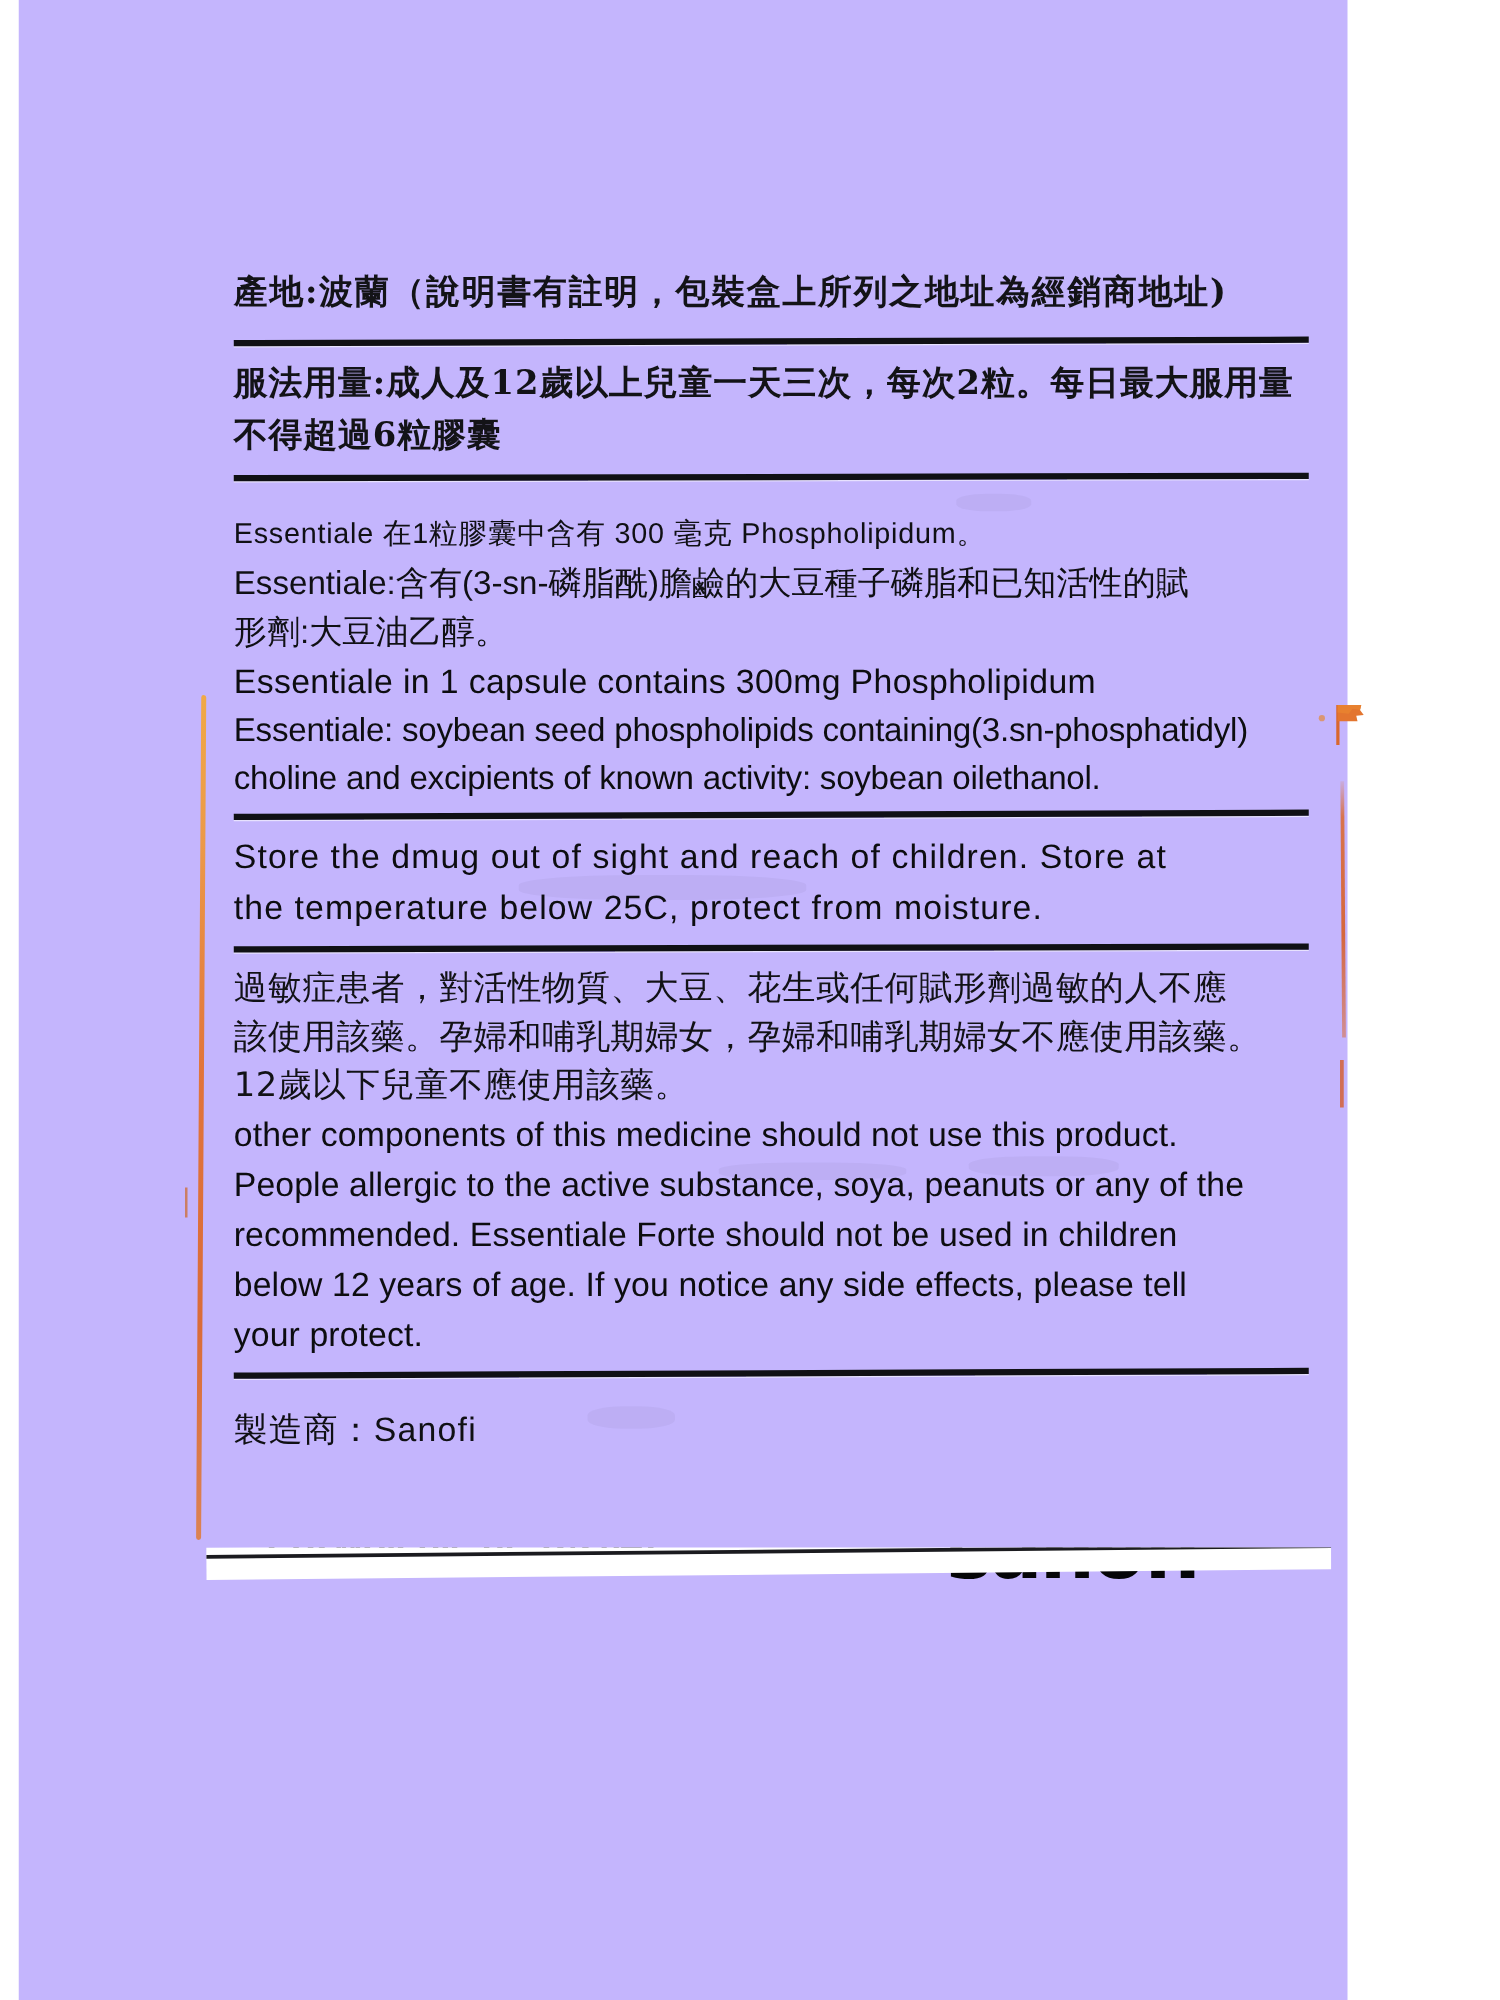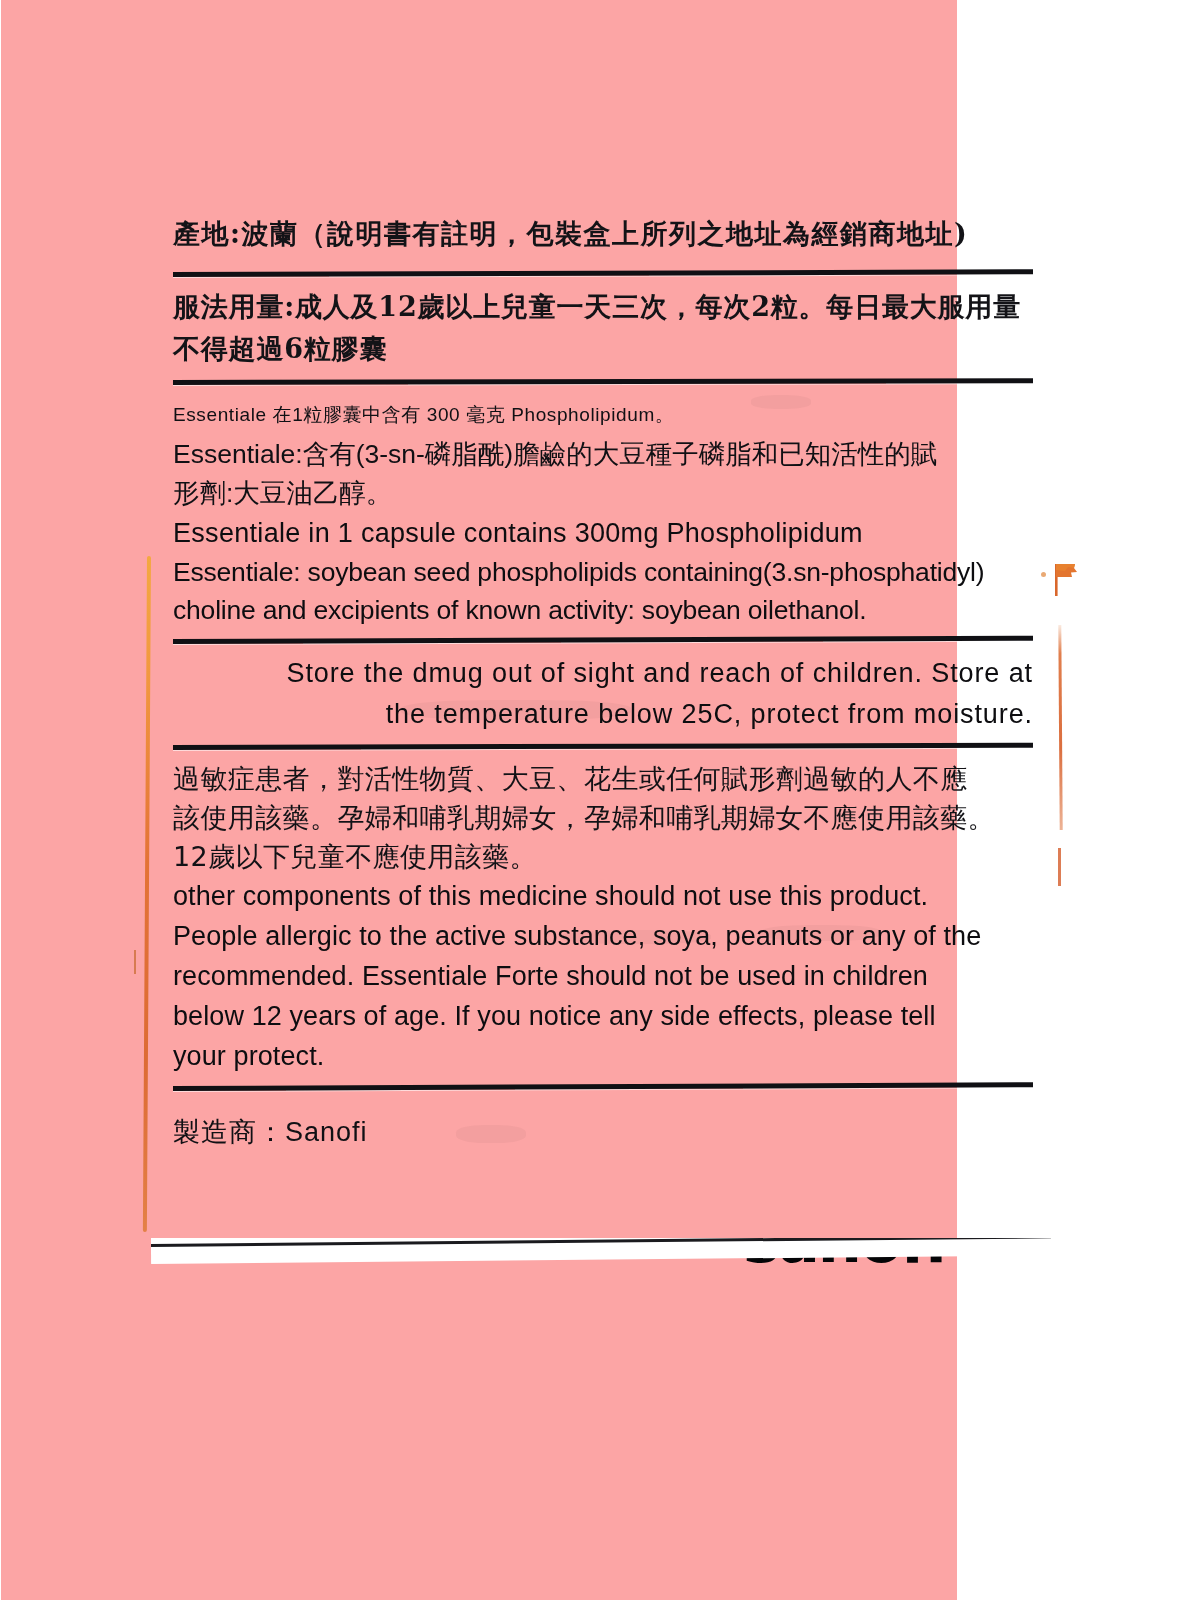--- a/index.html
+++ b/index.html
@@ -14,24 +14,24 @@
     position: relative;
     overflow: hidden;
     font-family: "Liberation Sans", "DejaVu Sans", sans-serif;
     color: #111111;
     -webkit-font-smoothing: antialiased;
   }
 
   
   .sheet {
     position: absolute;
-    left: 1px; top: 0;
-    width: 956px;
+    left: 15px; top: 0;
+    width: 1063px;
     height: 1600px;
-    background: #fca5a5;
+    background: #c4b5fd;
   }
 
   
   .label-block {
     position: absolute;
     left: 172px;
     top: 214px;
     width: 860px;
   }
 
@@ -66,21 +66,21 @@
 
   .en {
     font-family: Liberation Sans, sans-serif;
     font-size: 26.5px;
     line-height: 38px;
     color: #0d0d10;
     font-weight: 500;
     letter-spacing: 0.1px;
     white-space: pre-wrap;
   }
-  .en.wide { letter-spacing: 0.9px; text-align: right; }
+  .en.wide { letter-spacing: 0.9px; }
 
   .mix {
     font-family: "Liberation Sans", "DejaVu Sans", sans-serif;
     font-size: 26.5px;
     line-height: 39px;
     font-weight: 500;
     color: #101014;
     white-space: pre-wrap;
   }
 
@@ -100,21 +100,21 @@
     font-family: "DejaVu Serif", "Liberation Serif", serif;
     font-size: 27px;
     line-height: 42px;
     letter-spacing: 0.8px;
     font-weight: 700;
     color: #131317;
     white-space: pre-wrap;
   }
 
   
-  .comp-1 { font-size: 19px; line-height: 41px; letter-spacing: 0.6px; }
+  .comp-1 { font-size: 23px; line-height: 41px; letter-spacing: 0.6px; margin-top: 12px; }
   .comp-2 { font-size: 26.5px; line-height: 39px; letter-spacing: 0px; }
   .comp-en-1 { font-size: 27px; line-height: 40px; letter-spacing: 0.3px; }
   .comp-en-2 { font-size: 26.5px; line-height: 38px; letter-spacing: -0.2px; }
 
   
   .store-cn { font-size: 27px; line-height: 40px; letter-spacing: 0.6px; }
   .store-en { font-size: 27px; line-height: 41px; letter-spacing: 1.1px; }
 
   
   .warn-cn { font-size: 27px; line-height: 39px; letter-spacing: 0.4px; }

